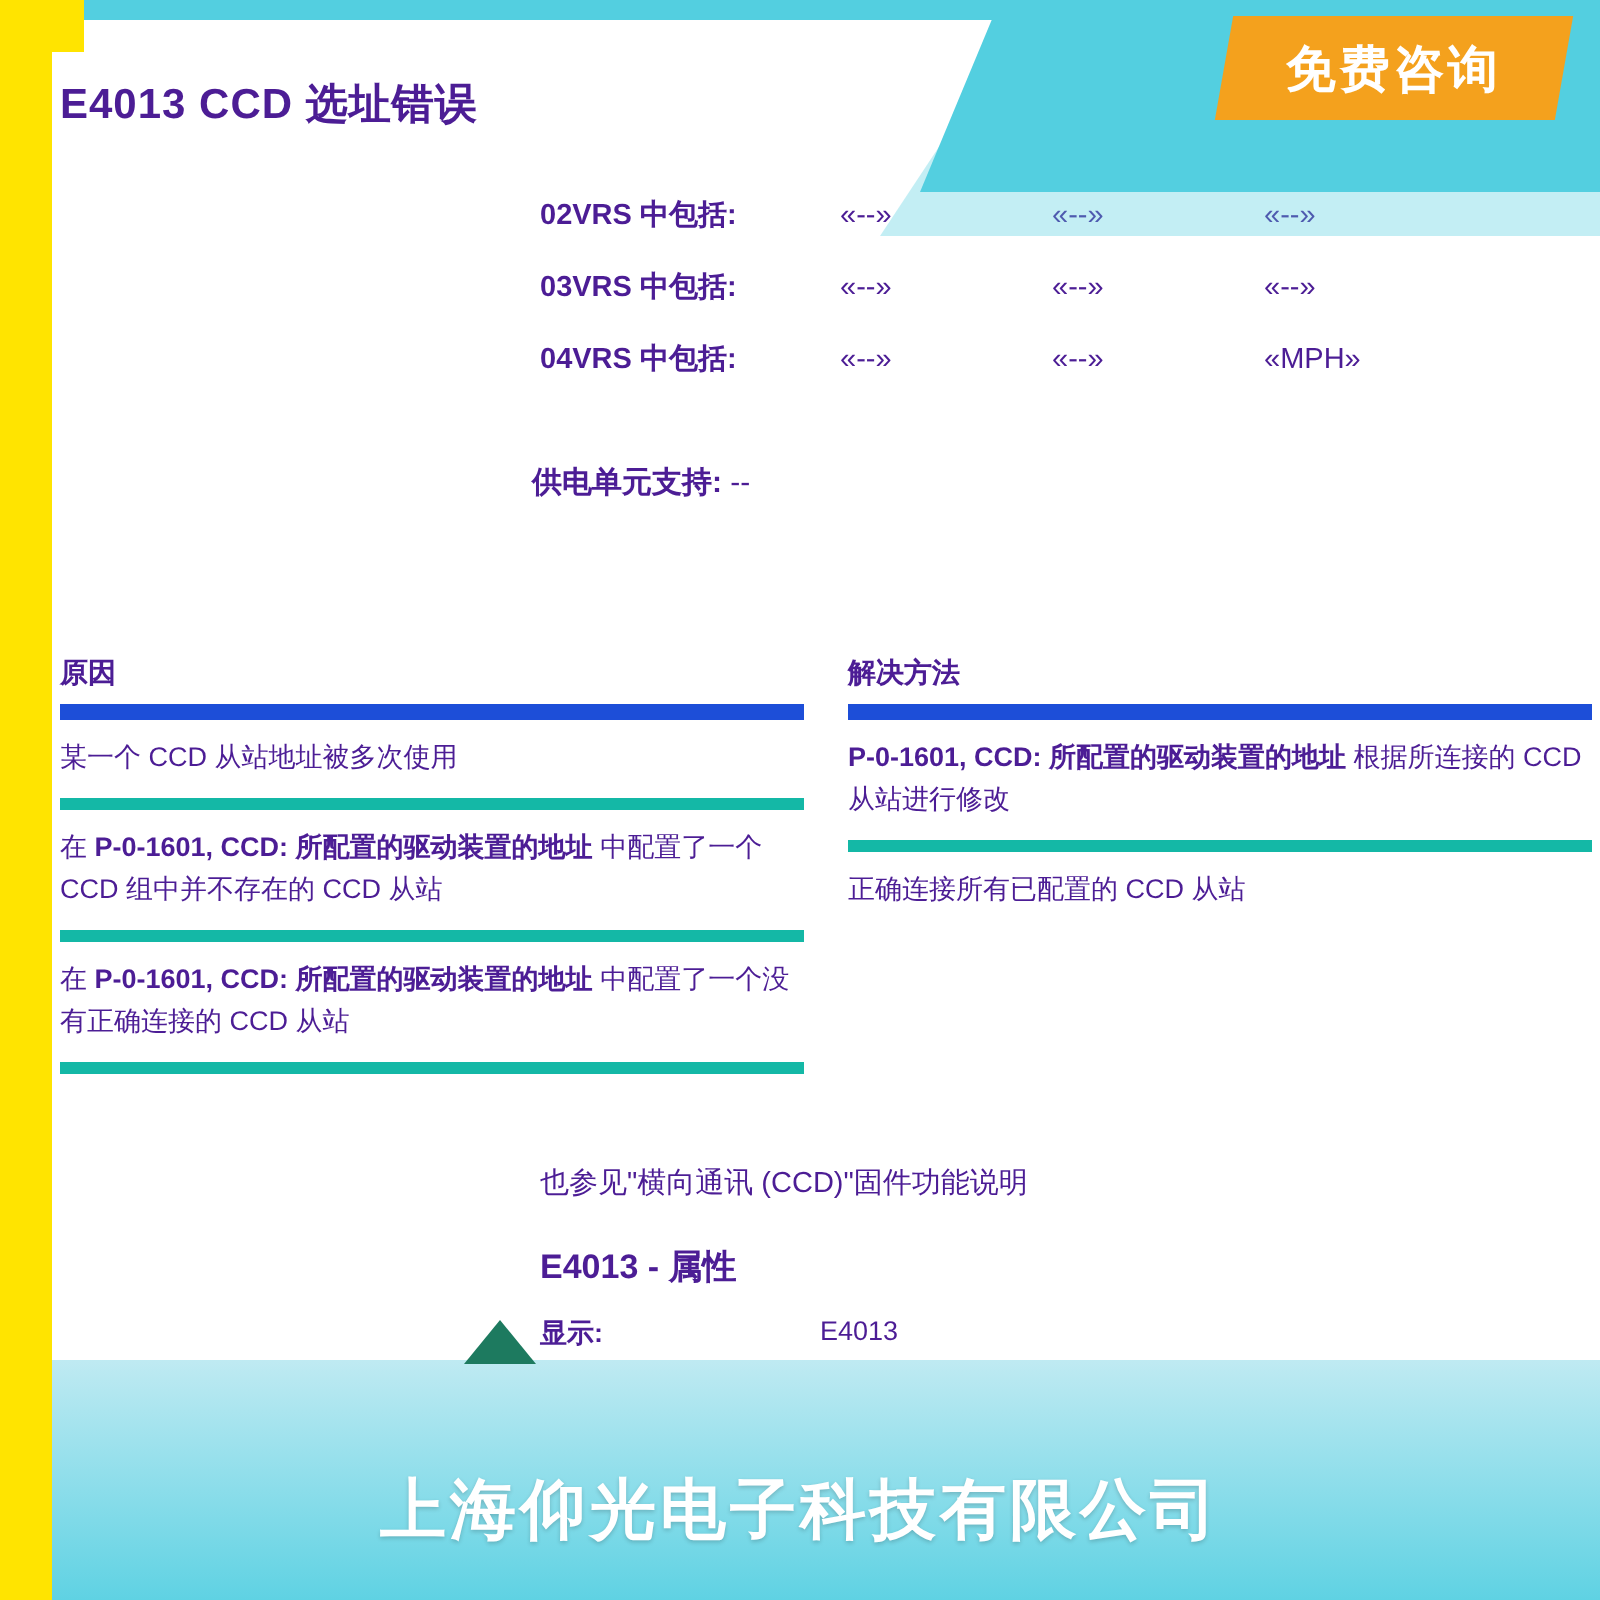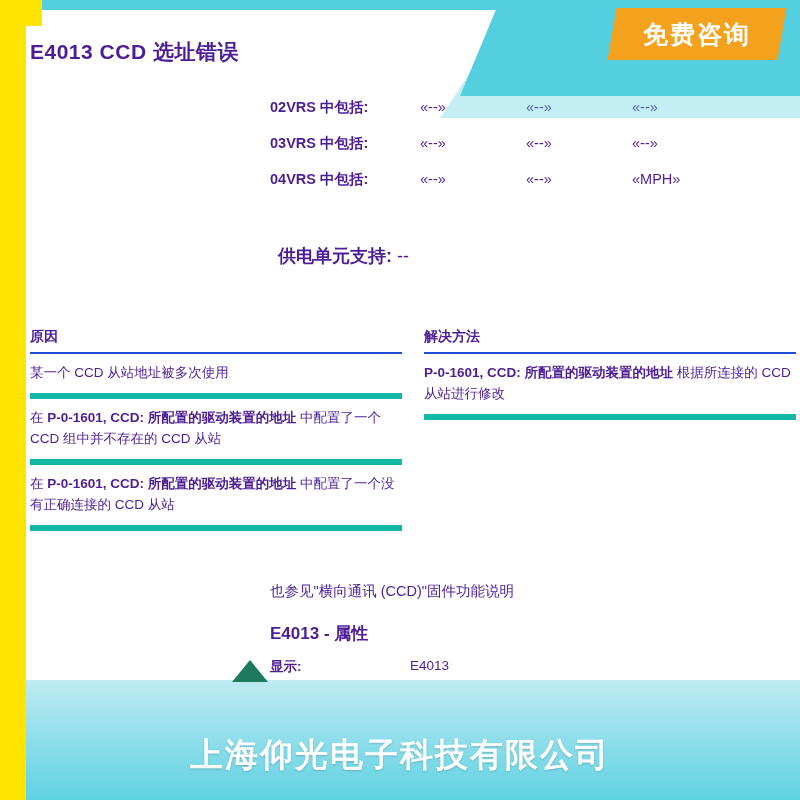--- a/index.html
+++ b/index.html
@@ -131,24 +131,23 @@
   .vrs-label {
     width: 150px;
     font-weight: bold;
   }
   .vrs-val {
     width: 106px;
     text-align: left;
   }
   .supply-row {
     position: absolute;
-    left: 252px;
+    left: 240px;
     top: 222px;
-    font-size: 18px;
-    margin-top: 12px;
+    font-size: 15px;
   }
   .supply-row b { font-weight: bold; }
   .desc-row {
     position: absolute;
     left: 244px;
     top: 258px;
     font-size: 14.5px;
     width: 520px;
   }
   .desc-row b { font-weight: bold; }
@@ -163,21 +162,21 @@
     display: flex;
     gap: 22px;
   }
   .col {
     width: 372px;
   }
   .col-head {
     font-size: 14px;
     font-weight: bold;
     padding-bottom: 6px;
-    border-bottom: 2px solid #1d4ed8;
+    border-bottom: 8px solid #1d4ed8;
     margin-bottom: 0;
   }
   .cell {
     font-size: 13.5px;
     line-height: 1.55;
     padding: 9px 2px 9px 0;
     border-bottom: 6px solid #14b8a6;
     min-height: 20px;
   }
   .cell.nob { border-bottom: none; }
@@ -268,20 +267,23 @@
       </div>
 
       <div class="col">
         <div class="col-head">解决方法</div>
 
 
         <div class="cell">
           <span></span><b>P-0-1601, CCD: 所配置的驱动装置的地址</b><span> 根据所连接的 CCD 从站进行修改</span>
         </div>
 
+        <div class="cell nob">
+          <span>正确连接所有已配置的 CCD 从站</span><b></b><span></span>
+        </div>
       </div>
     </div>
 
     <div class="see-also">也参见"横向通讯 (CCD)"固件功能说明</div>
 
     <div class="attr-title">E4013 - 属性</div>
 
     <div class="attr-row">
       <span>显示:</span>
       <span class="attr-val">E4013</span>

